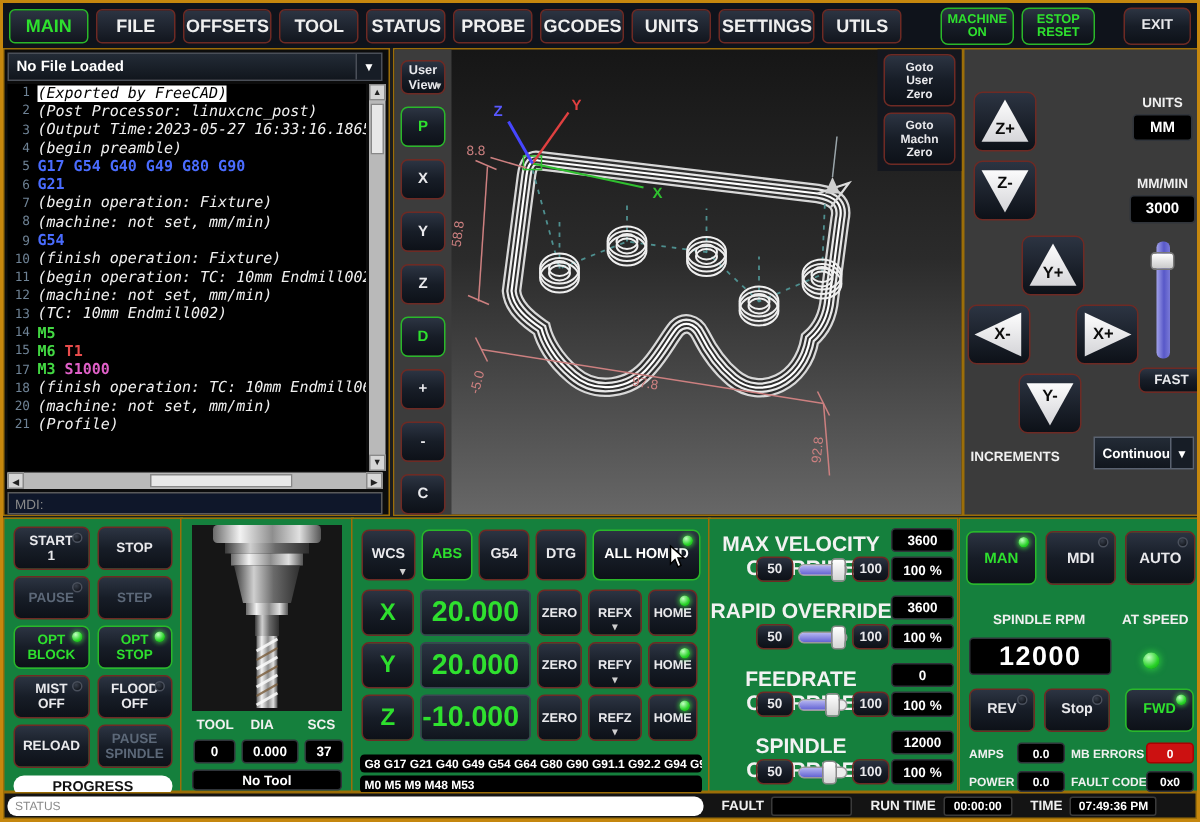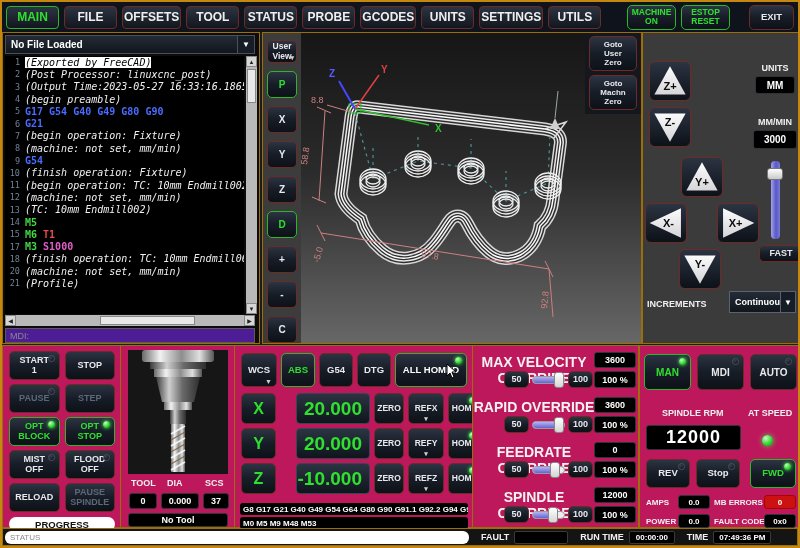--- a/index.html
+++ b/index.html
@@ -1,19 +1,19 @@
 <!DOCTYPE html>
 <html><head>
 <meta charset="utf-8">
 <style>
   html,body{margin:0;padding:0;background:#000;}
   *{box-sizing:border-box;}
   .app{position:relative;width:800px;height:548px;background:#1c1c1c;border:2px solid #c5870e;
        font-family:"Liberation Sans",sans-serif;overflow:hidden;color:#e8e8ea;}
-  .panel{position:absolute;border:1px solid #9c6e08;background:#be185d;}
+  .panel{position:absolute;border:1px solid #9c6e08;background:#15803d;}
 
   
   .btn{position:relative;display:flex;align-items:center;justify-content:center;text-align:center;
        background:linear-gradient(180deg,#2c3442 0%,#171d27 50%,#0d1118 100%);
        border:1px solid #6e2a24;border-radius:5px;color:#e9e9ec;font-weight:bold;
        white-space:pre-line;line-height:1.1;cursor:default;}
   .btn.green{color:#2ee02e;border-color:#2ab82a;}
   .btn.disabled{color:#5c6878;}
   .led{position:absolute;top:3px;right:4px;width:7px;height:7px;border-radius:50%;}
   .led.on{background:radial-gradient(circle at 35% 30%,#c2ffc2,#27d227 60%,#129912);box-shadow:0 0 3px 1px rgba(64,255,64,.55);}
@@ -55,21 +55,21 @@
   .ltext .t{color:#e84c4c;font-style:normal;font-weight:bold;}
   .ltext .s{color:#e060c8;font-style:normal;font-weight:bold;}
   .vscroll{position:absolute;right:2px;top:23px;width:11px;height:258px;background:#b9b9b9;}
   .vscroll .arr{position:absolute;left:0;width:11px;height:11px;background:#d6d6d6;border:1px solid #8a8a8a;
                 font-size:6px;color:#222;display:flex;align-items:center;justify-content:center;}
   .vscroll .thumb{position:absolute;left:1px;top:13px;width:9px;height:34px;background:#e8e8e8;border:1px solid #888;}
   .hscroll{position:absolute;left:2px;top:282px;width:250px;height:11px;background:#b9b9b9;}
   .hscroll .arr{position:absolute;top:0;width:11px;height:11px;background:#d6d6d6;border:1px solid #8a8a8a;
                 font-size:6px;color:#222;display:flex;align-items:center;justify-content:center;}
   .hscroll .thumb{position:absolute;top:1px;left:95px;width:95px;height:9px;background:#e8e8e8;border:1px solid #888;}
-  .mdibox{position:absolute;left:2px;top:295px;width:250px;height:15px;background:#4c1d95;border:1px solid #5a5a5a;
+  .mdibox{position:absolute;left:2px;top:295px;width:250px;height:15px;background:#0f172a;border:1px solid #5a5a5a;
           color:#8a8a8a;font-size:9px;display:flex;align-items:center;padding-left:4px;}
 
   
   #gfxpanel{left:260px;top:30px;width:380px;height:312px;
             background:linear-gradient(180deg,#161616 0%,#2b2b2b 45%,#676767 100%);}
   .viewstrip{position:absolute;left:0;top:0;bottom:0;width:38px;background:#3c3c3c;padding-top:7px;z-index:3;}
   .vbtn{width:30px;height:27px;margin:0 auto 8px auto;font-size:10px;}
   .vbtn.tall{height:23px;font-size:8.5px;}
   .gotopatch{position:absolute;right:0;top:0;width:56px;height:81px;background:#14171e;z-index:3;}
   .gotobtn{position:absolute;left:4px;width:48px;height:35px;font-size:8px;line-height:1.15;}
@@ -113,21 +113,21 @@
   .tbox{position:absolute;top:147px;height:16px;font-size:9px;}
   .tname{position:absolute;left:7px;top:167px;width:100px;height:14px;font-size:9px;}
 
   #dropanel{left:232px;top:343px;width:240px;height:183px;}
   .drohead{position:absolute;left:6px;top:7px;display:flex;gap:4px;}
   .dro-h{height:34px;font-size:9.5px;}
   .drorow{position:absolute;left:6px;display:flex;gap:4px;height:31px;}
   .axisbtn{width:35px;font-size:16px;color:#2ee02e;}
   .droval{width:74px;display:flex;align-items:center;justify-content:flex-end;padding-right:7px;
           background:linear-gradient(180deg,#2b3442,#10151d);border:1px solid #3c4452;border-radius:4px;
-          color:#2fe02f;font-weight:bold;font-size:19px;margin-left:16px;}
+          color:#2fe02f;font-weight:bold;font-size:19px;}
   .dro-s{font-size:8.5px;}
   .codestrip{position:absolute;left:5px;width:228px;height:12px;border-radius:3px;background:#000;
              color:#fff;font-size:8px;font-weight:bold;display:flex;align-items:center;padding-left:3px;
              white-space:nowrap;overflow:hidden;}
 
   #ovpanel{left:470px;top:343px;width:167px;height:183px;}
   .ovgroup{position:absolute;left:0;width:167px;height:42px;}
   .ovlabel{position:absolute;left:0;top:2px;width:122px;text-align:center;font-size:14px;font-weight:bold;color:#f2f2f2;}
   .ovval{position:absolute;right:4px;top:0;width:42px;height:16px;font-size:9px;}
   .ovrow{position:absolute;left:4px;top:19px;width:116px;display:flex;align-items:center;gap:3px;padding-left:27px;}

